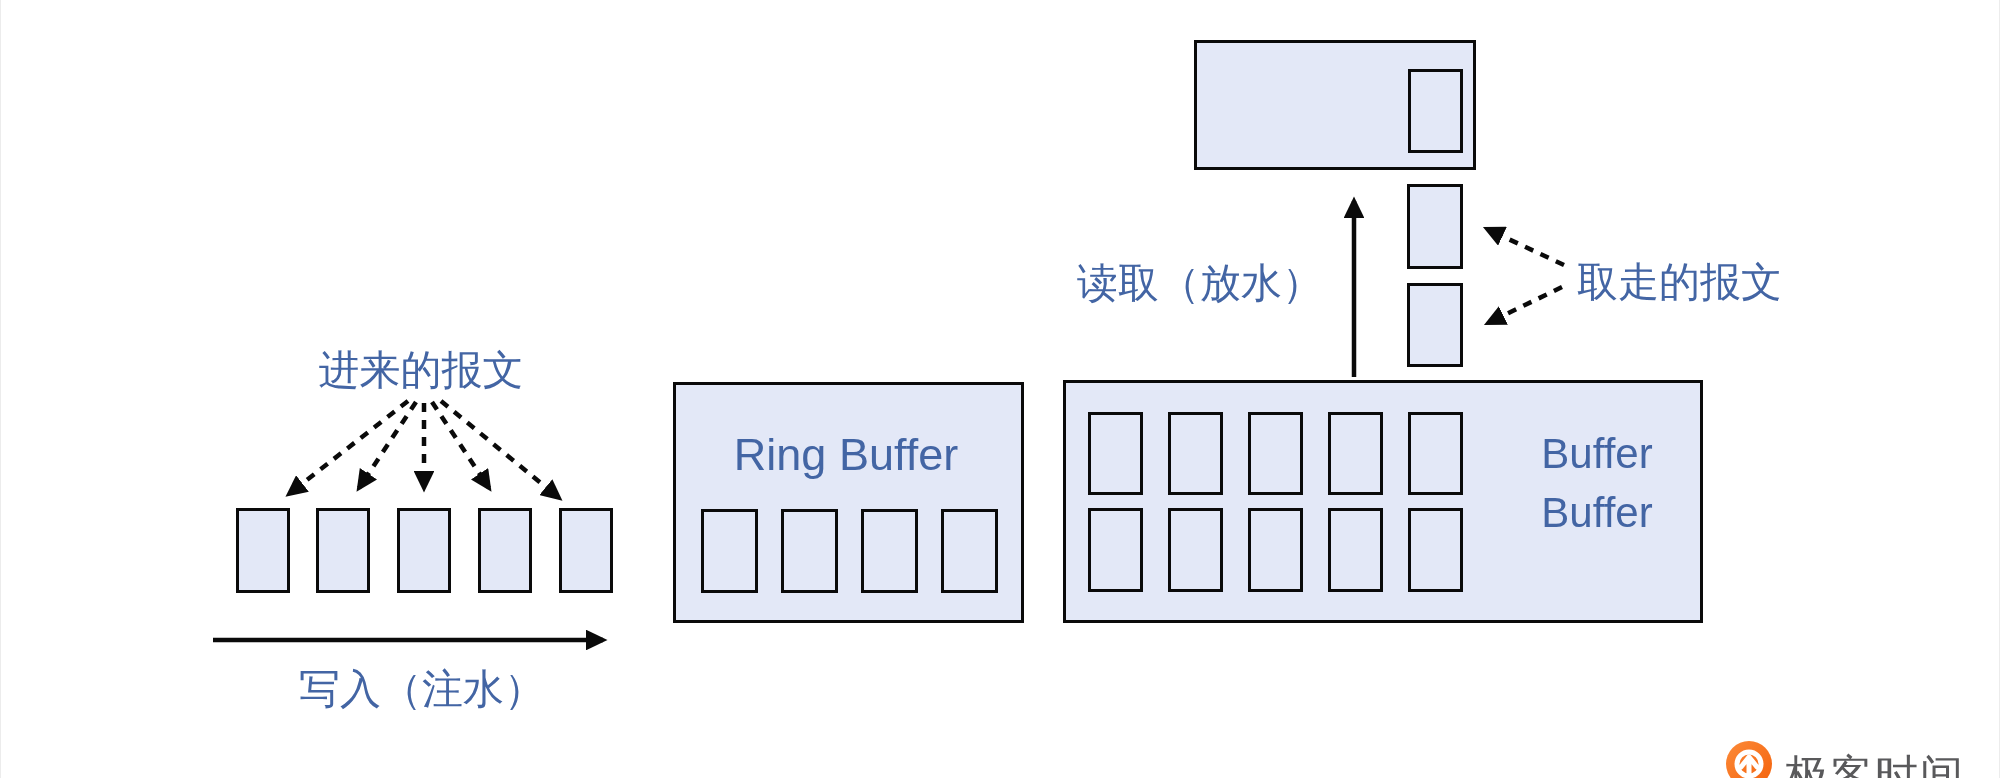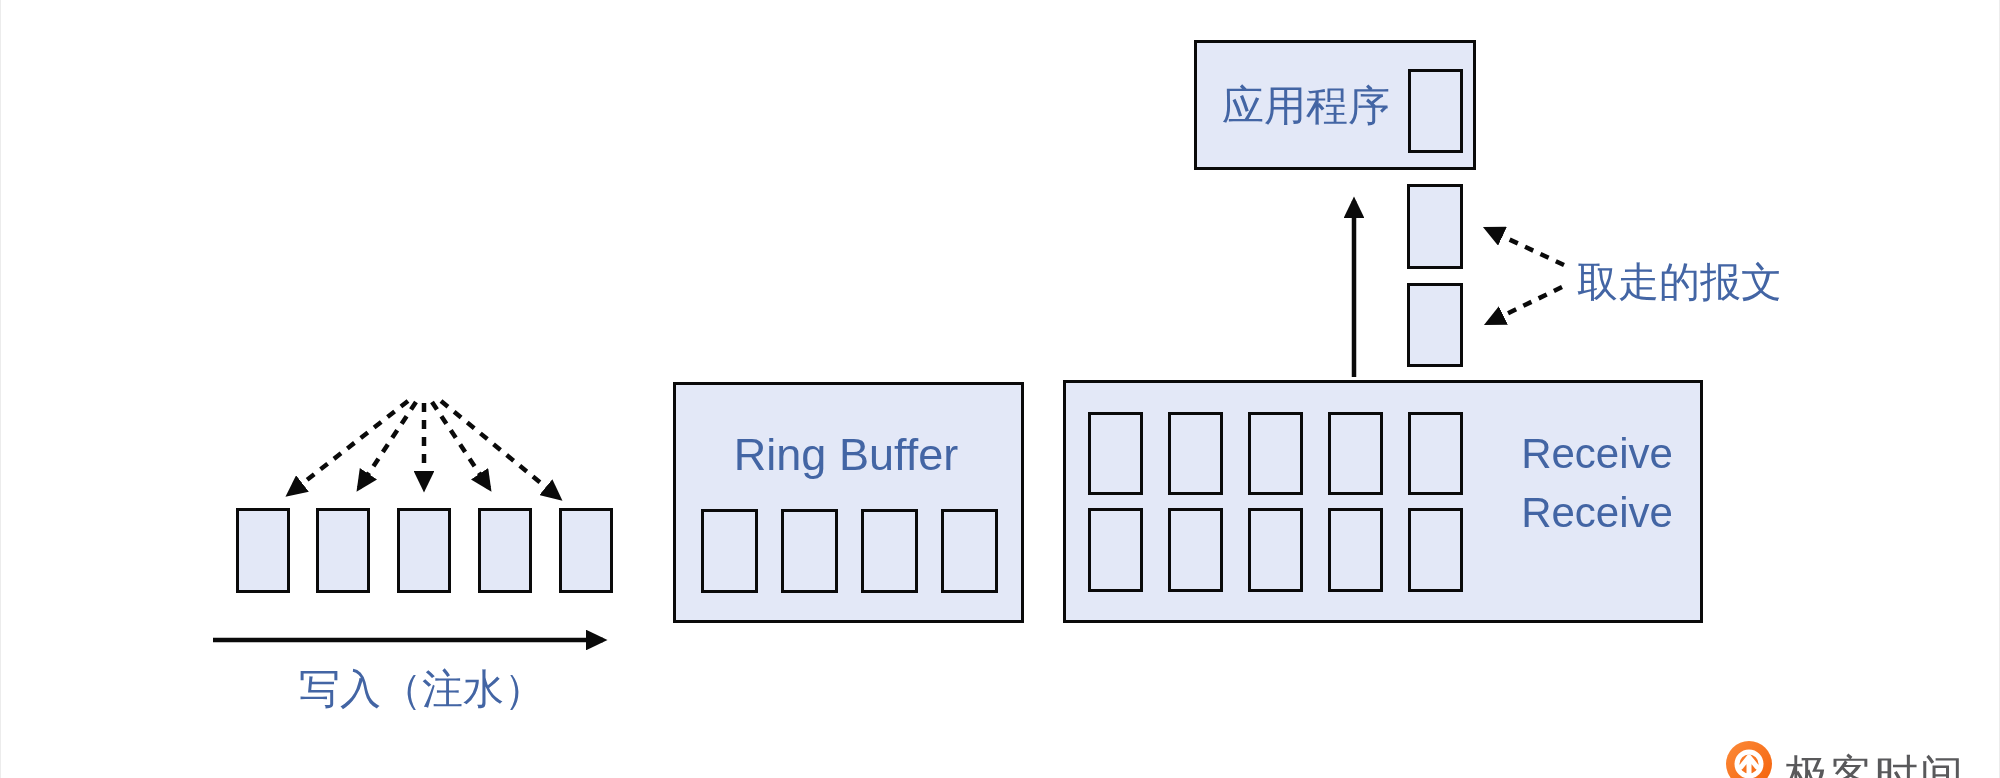--- a/index.html
+++ b/index.html
@@ -60,56 +60,57 @@
     <g stroke="#0a0a0a" stroke-width="4.5" fill="none" stroke-dasharray="9 8">
       <path d="M1563 265 L1486 229" marker-end="url(#ah)"></path>
       <path d="M1561 287 L1487 323" marker-end="url(#ah)"></path>
     </g>
 
     <path d="M212 640 L602 640" stroke="#0a0a0a" stroke-width="4.5" fill="none" marker-end="url(#ah)"></path>
 
     <path d="M1353 377 L1353 201" stroke="#0a0a0a" stroke-width="4.5" fill="none" marker-end="url(#ah)"></path>
   </svg>
 
+  <div class="label center" id="incoming-label">进来的报文</div>
   <div class="slot" style="left:235px;top:508px;width:54px;height:85px;"></div>
   <div class="slot" style="left:315px;top:508px;width:54px;height:85px;"></div>
   <div class="slot" style="left:396px;top:508px;width:54px;height:85px;"></div>
   <div class="slot" style="left:477px;top:508px;width:54px;height:85px;"></div>
   <div class="slot" style="left:558px;top:508px;width:54px;height:85px;"></div>
   <div class="label center" id="write-label">写入（注水）</div>
 
   <div class="box" style="left:672px;top:382px;width:351px;height:241px;"></div>
   <div class="label center" id="ring-title">Ring Buffer</div>
   <div class="slot" style="left:700px;top:509px;width:57px;height:84px;"></div>
   <div class="slot" style="left:780px;top:509px;width:57px;height:84px;"></div>
   <div class="slot" style="left:860px;top:509px;width:57px;height:84px;"></div>
   <div class="slot" style="left:940px;top:509px;width:57px;height:84px;"></div>
 
   <div class="box" style="left:1062px;top:380px;width:640px;height:243px;"></div>
-  <div class="label center" id="receive-title">Receive Receive</div>
+  <div class="label center" id="receive-title">Buffer Buffer</div>
 
   <div class="slot" style="left:1087px;top:412px;width:55px;height:83px;"></div>
   <div class="slot" style="left:1167px;top:412px;width:55px;height:83px;"></div>
   <div class="slot" style="left:1247px;top:412px;width:55px;height:83px;"></div>
   <div class="slot" style="left:1327px;top:412px;width:55px;height:83px;"></div>
   <div class="slot" style="left:1407px;top:412px;width:55px;height:83px;"></div>
 
   <div class="slot" style="left:1087px;top:508px;width:55px;height:84px;"></div>
   <div class="slot" style="left:1167px;top:508px;width:55px;height:84px;"></div>
   <div class="slot" style="left:1247px;top:508px;width:55px;height:84px;"></div>
   <div class="slot" style="left:1327px;top:508px;width:55px;height:84px;"></div>
   <div class="slot" style="left:1407px;top:508px;width:55px;height:84px;"></div>
 
   <div class="box" style="left:1193px;top:40px;width:282px;height:130px;"></div>
-  <div class="label center" id="app-title">应用程序</div>
   <div class="slot" style="left:1407px;top:69px;width:55px;height:84px;"></div>
 
   <div class="slot" style="left:1406px;top:184px;width:56px;height:85px;"></div>
   <div class="slot" style="left:1406px;top:283px;width:56px;height:84px;"></div>
 
+  <div class="label right" id="read-label">读取（放水）</div>
   <div class="label" id="taken-label">取走的报文</div>
 
   <div id="brand">
     <svg width="50" height="57" viewBox="0 0 50 57">
       <defs>
         <linearGradient id="og" x1="0" y1="0" x2="1" y2="1">
           <stop offset="0" stop-color="#fc8a38"></stop>
           <stop offset="1" stop-color="#f4610a"></stop>
         </linearGradient>
       </defs>

